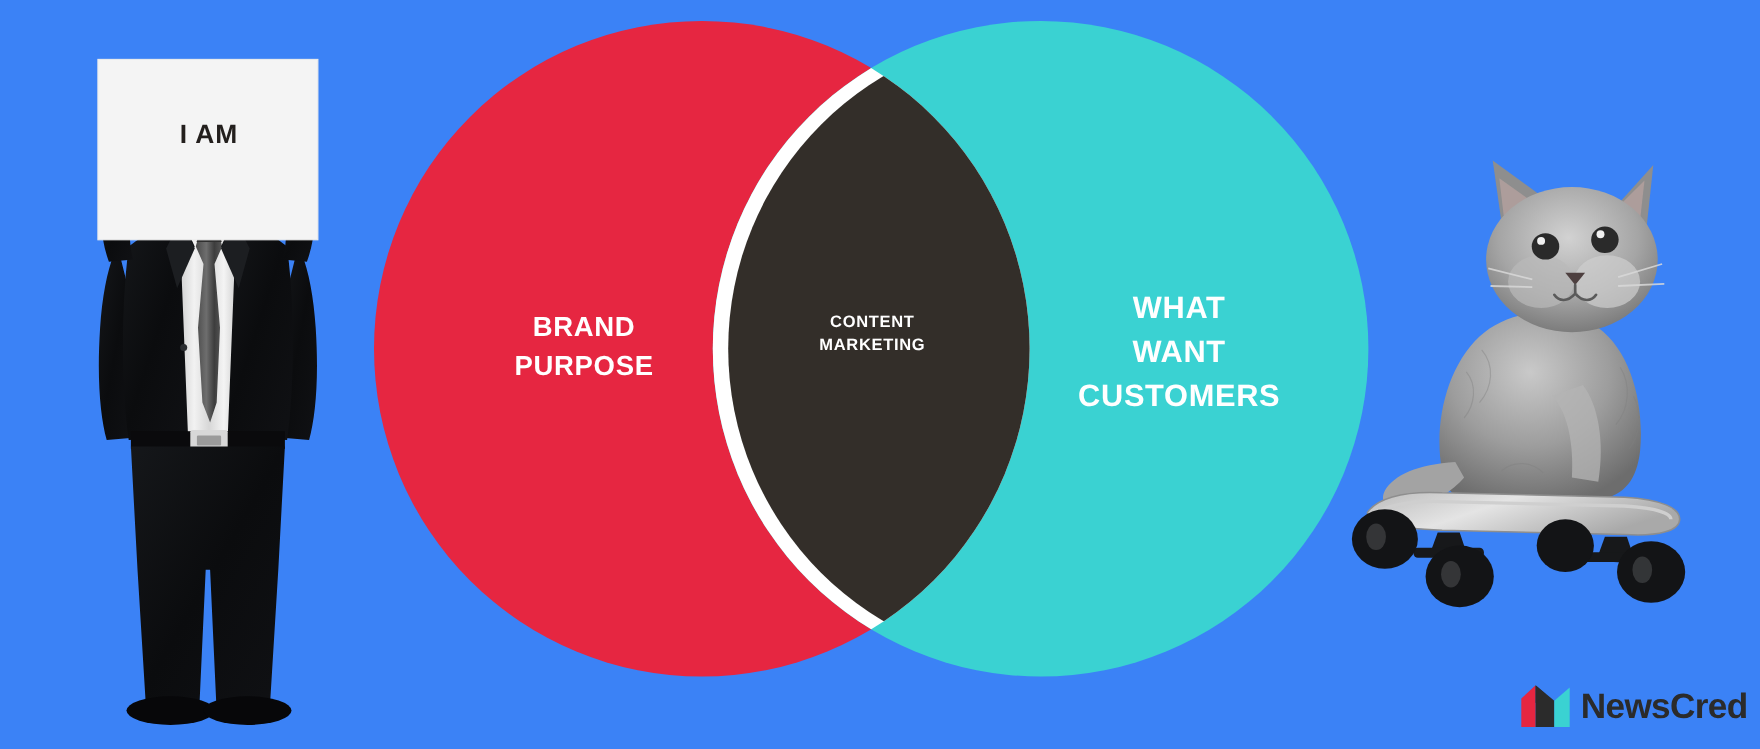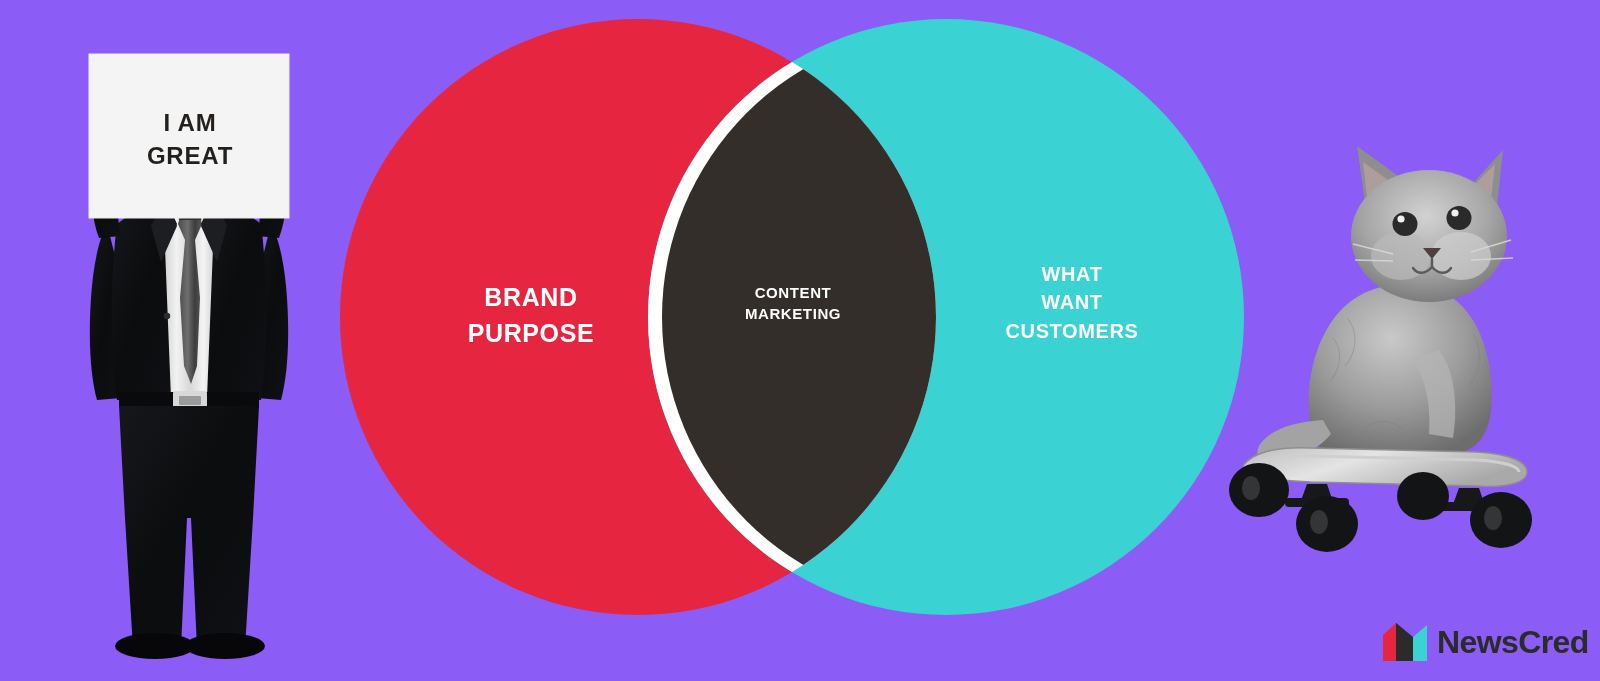--- a/index.html
+++ b/index.html
@@ -7,21 +7,21 @@
     width: 1600px;
     height: 681px;
     background: #ffffff;
     font-family: "Liberation Sans", sans-serif;
     overflow: hidden;
   }
   #stage {
     position: relative;
     width: 1600px;
     height: 681px;
-    background: #8b5cf6;
+    background: #3b82f6;
   }
 
   
   .venn-wrap {
     position: absolute;
     left: 330px;
     top: 8px;
     width: 930px;
     height: 612px;
   }
@@ -41,21 +41,21 @@
   .label-left {
     left: 96px; top: 272px; width: 210px;
     font-size: 25px;
   }
   .label-center {
     left: 338px; top: 274px; width: 250px;
     font-size: 15px;
   }
   .label-right {
     left: 612px; top: 252px; width: 260px;
-    font-size: 20px;
+    font-size: 28px;
   }
 
   
   .photo-man {
     position: absolute;
     left: 55px;
     top: 48px;
     width: 268px;
     height: 612px;
   }
@@ -198,21 +198,20 @@
       <path d="M40 120 C 34 104 38 92 48 88 C 58 84 66 90 68 100 L 70 124 Z" fill="url(#handG)"></path>
       <path d="M228 120 C 234 104 230 92 220 88 C 210 84 202 90 200 100 L 198 124 Z" fill="url(#handG)"></path>
       <path d="M44 104 L 66 100 M 44 112 L 66 108" stroke="#a8a8a8" stroke-width="1.6" fill="none"></path>
       <path d="M224 104 L 202 100 M 224 112 L 202 108" stroke="#a8a8a8" stroke-width="1.6" fill="none"></path>
 
       <rect x="34" y="6" width="200" height="164" fill="#f4f4f4" stroke="#ececec" stroke-width="1"></rect>
     </svg>
 
     <div class="sign-text">
       <div>I AM</div>
-      <div>GREAT</div>
     </div>
   </div>
 
   <div class="venn-wrap">
     <svg class="venn-svg" viewBox="0 0 930 612" xmlns="http://www.w3.org/2000/svg">
       <defs>
 
         <clipPath id="lensClip">
           <circle cx="308" cy="309" r="298"></circle>
         </clipPath>

